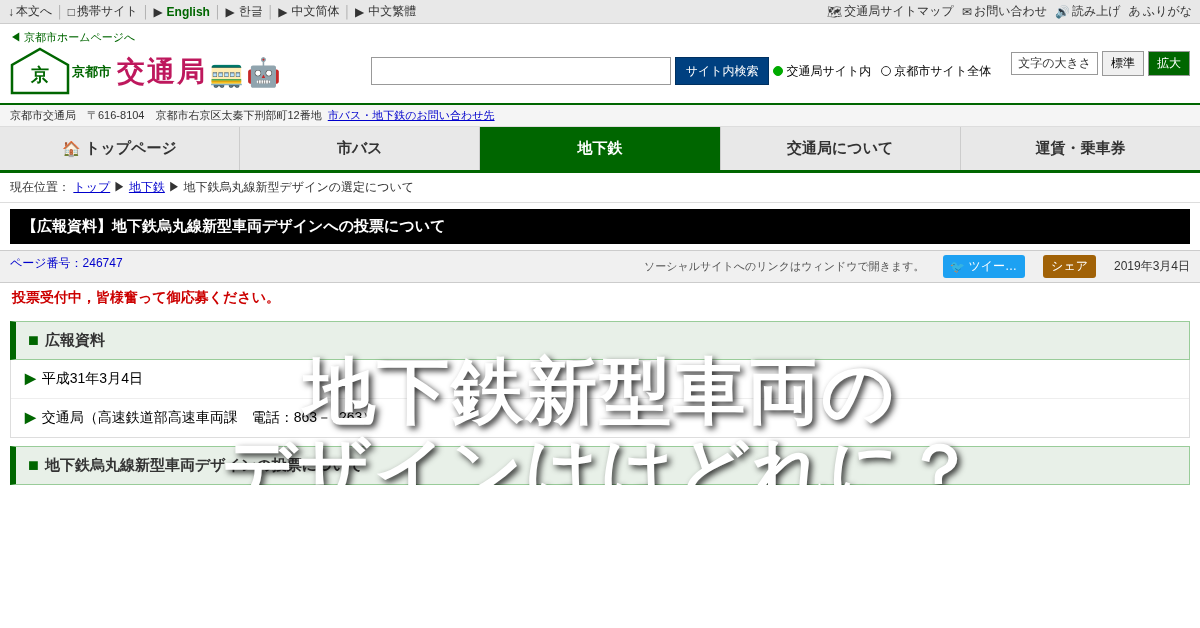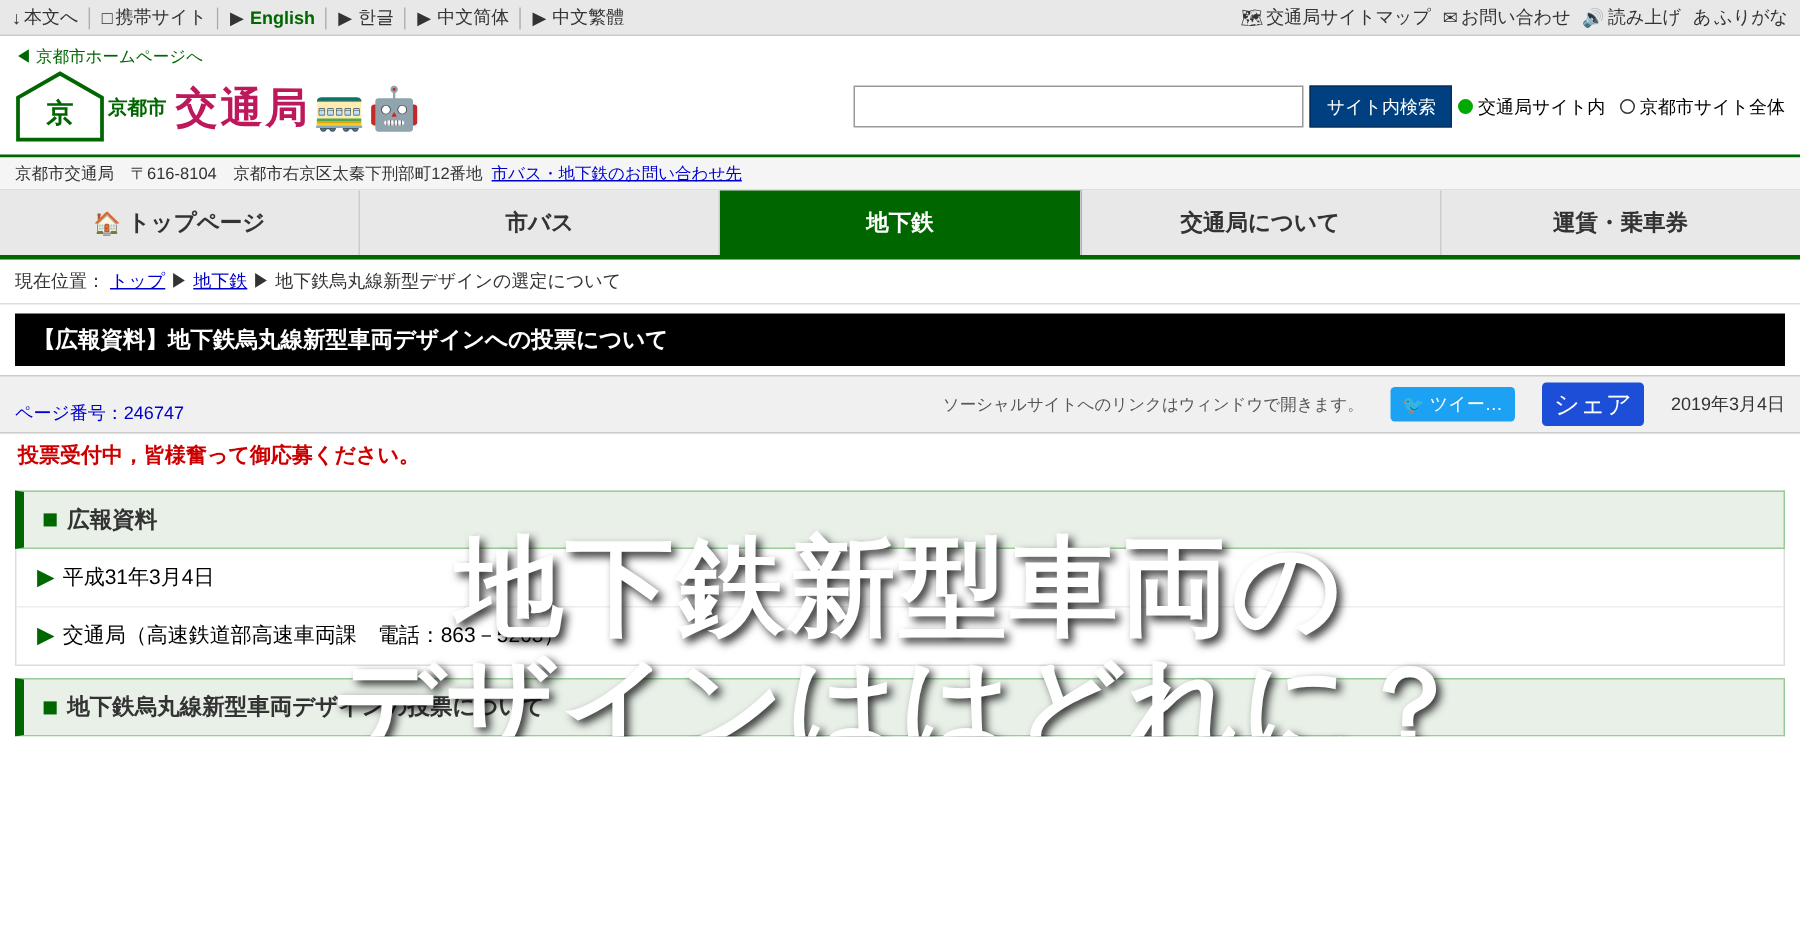--- a/index.html
+++ b/index.html
@@ -120,21 +120,21 @@
       color: #fff;
       padding: 8px 12px;
       font-size: 15px;
       font-weight: bold;
       margin: 6px 10px;
     }
 
     
     .page-info-bar {
       display: flex;
-      align-items: flex-end;
+      align-items: flex-start;
       padding: 4px 10px;
       gap: 8px;
       border-top: 1px solid #ccc;
       border-bottom: 1px solid #ccc;
       background: #f0f0f0;
       font-size: 12px;
     }
     .page-number { color: #0000cc; }
     .social-bar { margin-left: auto; display: flex; gap: 18px; align-items: center; }
     .social-note { font-size: 11px; color: #555; }
@@ -142,25 +142,25 @@
       background: #1da1f2;
       color: #fff;
       border: none;
       padding: 3px 8px;
       font-size: 12px;
       cursor: pointer;
       border-radius: 3px;
       display: flex; align-items: center; gap: 3px;
     }
     .share-btn {
-      background: #1d4ed8;
+      background: #a16207;
       color: #fff;
       border: none;
       padding: 3px 8px;
-      font-size: 17px;
+      font-size: 12px;
       cursor: pointer;
       border-radius: 3px;
     }
     .date-text { font-size: 12px; color: #333; }
 
     
     .vote-notice {
       padding: 6px 12px;
       color: #cc0000;
       font-size: 14px;
@@ -311,20 +311,25 @@
           <span class="radio-dot selected"></span>
           <span>交通局サイト内</span>
         </label>
         <label class="radio-item">
           <span class="radio-dot"></span>
           <span>京都市サイト全体</span>
         </label>
       </div>
     </div>
 
+    <div class="header-font">
+      <span class="font-label">文字の大きさ</span>
+      <button class="font-btn">標準</button>
+      <button class="font-btn active">拡大</button>
+    </div>
   </div>
 
   <div class="address-bar">
     <span>京都市交通局　〒616-8104　京都市右京区太秦下刑部町12番地</span>
     <a href="#" class="address-link">市バス・地下鉄のお問い合わせ先</a>
   </div>
 
   <div class="main-nav">
     <div class="nav-item top">
       <span>🏠</span>

